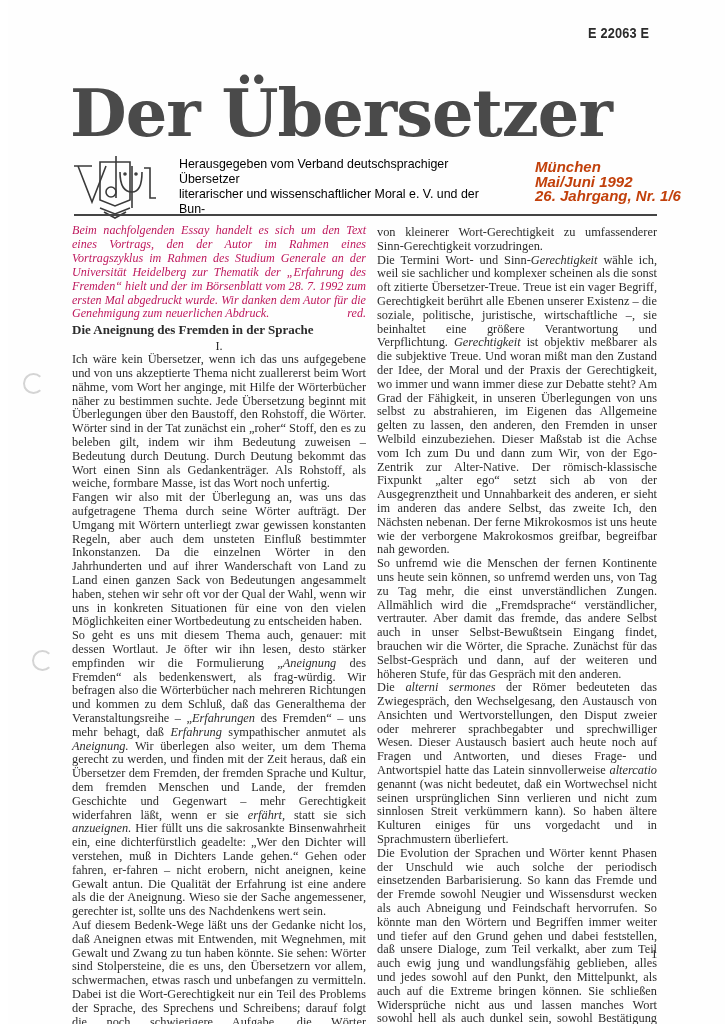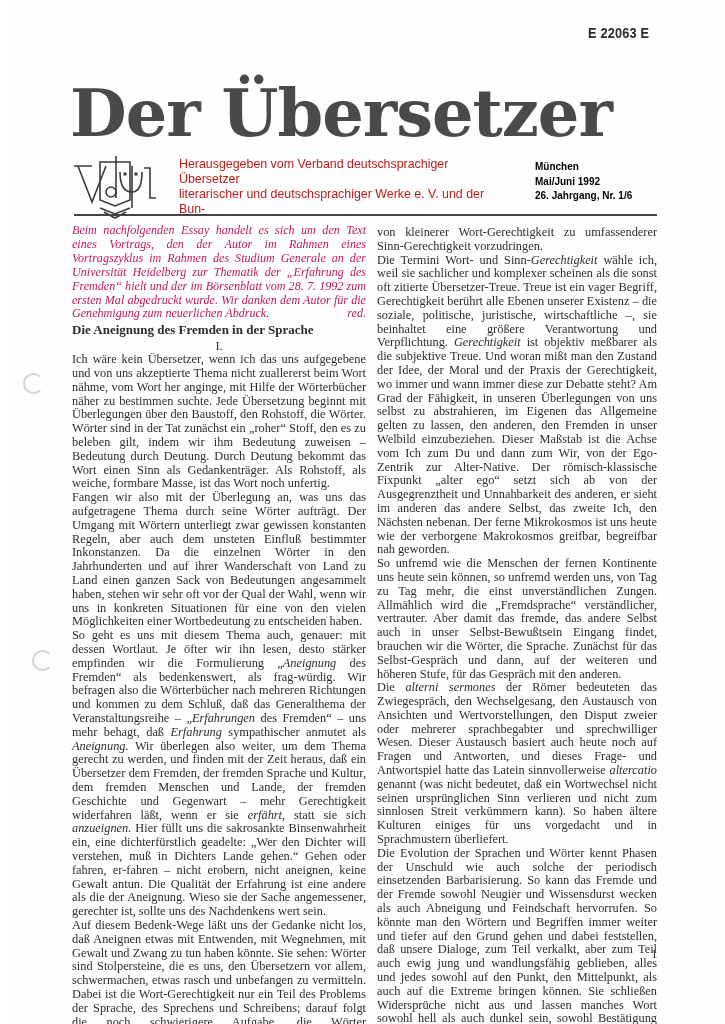--- a/index.html
+++ b/index.html
@@ -5,22 +5,22 @@
   html, body { margin: 0; padding: 0; background: #ffffff; }
   body { width: 725px; height: 1024px; position: relative; overflow: hidden; color: #2a2a2a; }
   .page { position: absolute; left: 8px; top: 0; width: 725px; height: 1024px; background: #fefefe; }
 
   .issn { position: absolute; left: 580px; top: 24px; font-family: "Liberation Sans", sans-serif; font-weight: bold; font-size: 15px; letter-spacing: 0.2px; color: #2b2b2b; transform: scaleX(0.85); transform-origin: left; }
 
   .masthead { position: absolute; left: 62px; top: 82px; width: 590px; height: 62px; font-family: "DejaVu Serif", serif; font-weight: bold; font-size: 66px; line-height: 62px; color: #4a4a4a; white-space: nowrap; letter-spacing: -1px; transform: scaleX(0.99); transform-origin: left; }
 
   .logo { position: absolute; left: 62px; top: 152px; width: 90px; height: 70px; }
 
-  .publisher { position: absolute; left: 171px; top: 157px; width: 320px; font-family: "Liberation Sans", sans-serif; font-size: 12.4px; line-height: 15px; color: #b91c1c; }
-  .issue { position: absolute; left: 527px; top: 160px; font-family: "Liberation Sans", sans-serif; font-weight: bold; font-size: 10px; line-height: 14.5px; color: #000000; }
+  .publisher { position: absolute; left: 171px; top: 157px; width: 320px; font-family: "Liberation Sans", sans-serif; font-size: 12.4px; line-height: 15px; color: #000000; }
+  .issue { position: absolute; left: 527px; top: 160px; font-family: "Liberation Sans", sans-serif; font-weight: bold; font-size: 15px; line-height: 14.5px; color: #c2410c; font-style: italic; }
   .issue div { white-space: nowrap; }
 
   .rule { position: absolute; left: 66px; top: 214px; width: 583px; height: 2px; background: #444; }
 
   .col { position: absolute; font-family: "Liberation Serif", serif; font-size: 12.35px; line-height: 13.8px; color: #2c2c2c; text-align: justify; }
   .col-left { left: 64px; top: 224px; width: 294px; }
   .col-right { left: 369px; top: 226px; width: 280px; }
   .col p { margin: 0; }
   .intro { font-style: italic; color: #be185d; font-size: 12.1px; line-height: 13.9px; }
   .intro .sig { display: block; text-align: right; margin-top: -14px; }
@@ -59,21 +59,21 @@
       <path d="M74 16 L80 16 L80 46 L86 46"></path>
       <path d="M30 56 L45 62 L60 56"></path>
       <path d="M34 60 L45 66 L56 60"></path>
       <circle cx="55" cy="22" r="1"></circle>
       <circle cx="66" cy="22" r="1"></circle>
     </g>
   </svg>
 
   <div class="publisher">
     <div>Herausgegeben vom Verband deutschsprachiger Übersetzer</div>
-    <div>literarischer und deutschsprachiger Werke e. V. und der Bun-</div>
+    <div>literarischer und wissenschaftlicher Moral e. V. und der Bun-</div>
   </div>
 
   <div class="issue">
     <div>München</div>
     <div>Mai/Juni 1992</div>
     <div>26. Jahrgang, Nr. 1/6</div>
   </div>
 
   <div class="rule"></div>
 

